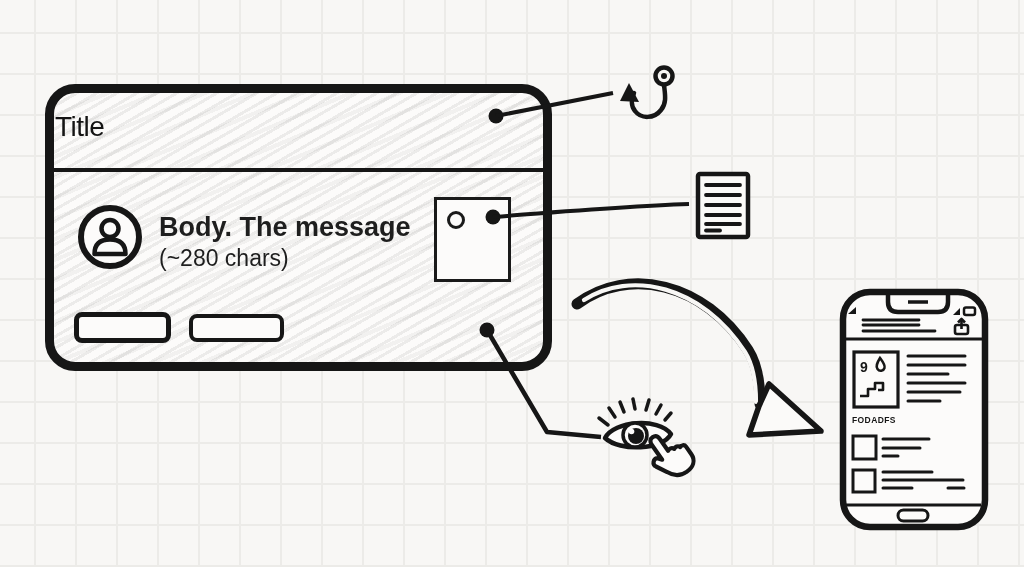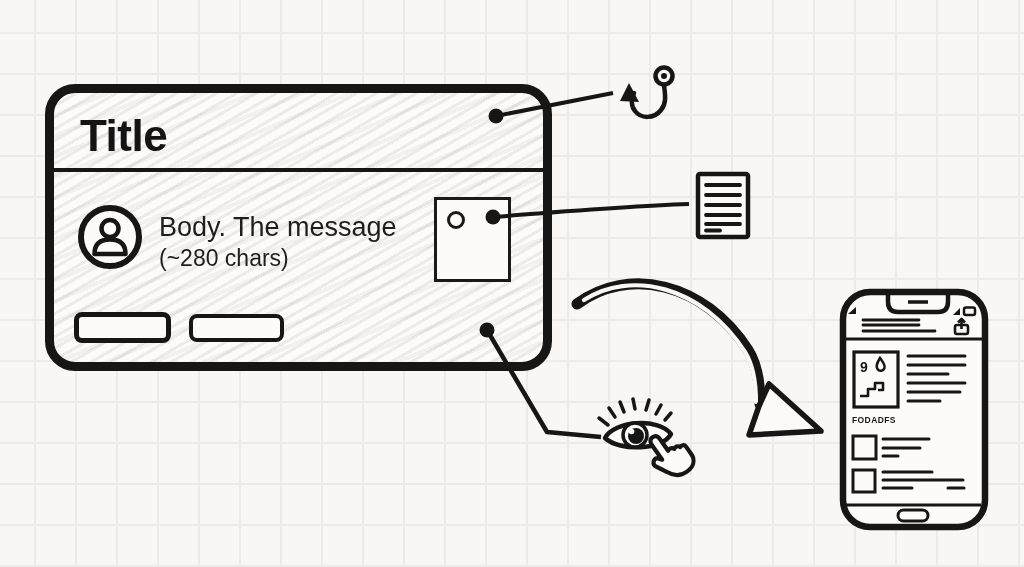--- a/index.html
+++ b/index.html
@@ -17,28 +17,28 @@
   
   .card{
     position:absolute;left:45px;top:84px;width:507px;height:287px;
     box-sizing:border-box;border:9px solid #161616;border-radius:30px;
     background:
       repeating-linear-gradient(150deg,rgba(95,95,92,0.10) 0 3px,rgba(0,0,0,0) 3px 10px),
       repeating-linear-gradient(157deg,rgba(120,120,116,0.08) 0 4px,rgba(0,0,0,0) 4px 19px),
       #fcfbfa;
     z-index:1;
   }
-  .card-title{position:absolute;left:26px;top:18px;font-size:44px;font-weight:700;letter-spacing:-0.5px;color:#141414;}
+  .card-title{position:absolute;left:1px;top:18px;font-size:28px;font-weight:400;letter-spacing:-0.5px;color:#141414;}
   .card-divider{position:absolute;left:-2px;top:75px;width:calc(100% + 4px);height:4px;background:#161616;}
   .avatar{
     position:absolute;left:24px;top:112px;width:64px;height:64px;box-sizing:border-box;
     border:6px solid #161616;border-radius:50%;background:#fcfbfa;
     display:flex;align-items:center;justify-content:center;
   }
-  .body-text{position:absolute;left:105px;top:119px;font-size:27px;font-weight:400;color:#1e1e1e;line-height:30px;}
+  .body-text{position:absolute;left:105px;top:119px;font-size:27px;font-weight:700;color:#1e1e1e;line-height:30px;}
   .char-note{position:absolute;left:105px;top:152px;font-size:23px;font-weight:500;color:#1e1e1e;}
   .btn{position:absolute;box-sizing:border-box;background:#fcfbfa;border-radius:8px;}
   .btn1{left:20px;top:219px;width:97px;height:31px;border:5px solid #161616;}
   .btn2{left:135px;top:221px;width:95px;height:28px;border:4px solid #161616;}
   .img-box{
     position:absolute;left:380px;top:104px;width:77px;height:85px;box-sizing:border-box;
     border:3.5px solid #1a1a1a;background:#fcfbfa;
   }
   .img-box-circle{
     position:absolute;left:10px;top:11px;width:18px;height:18px;box-sizing:border-box;

